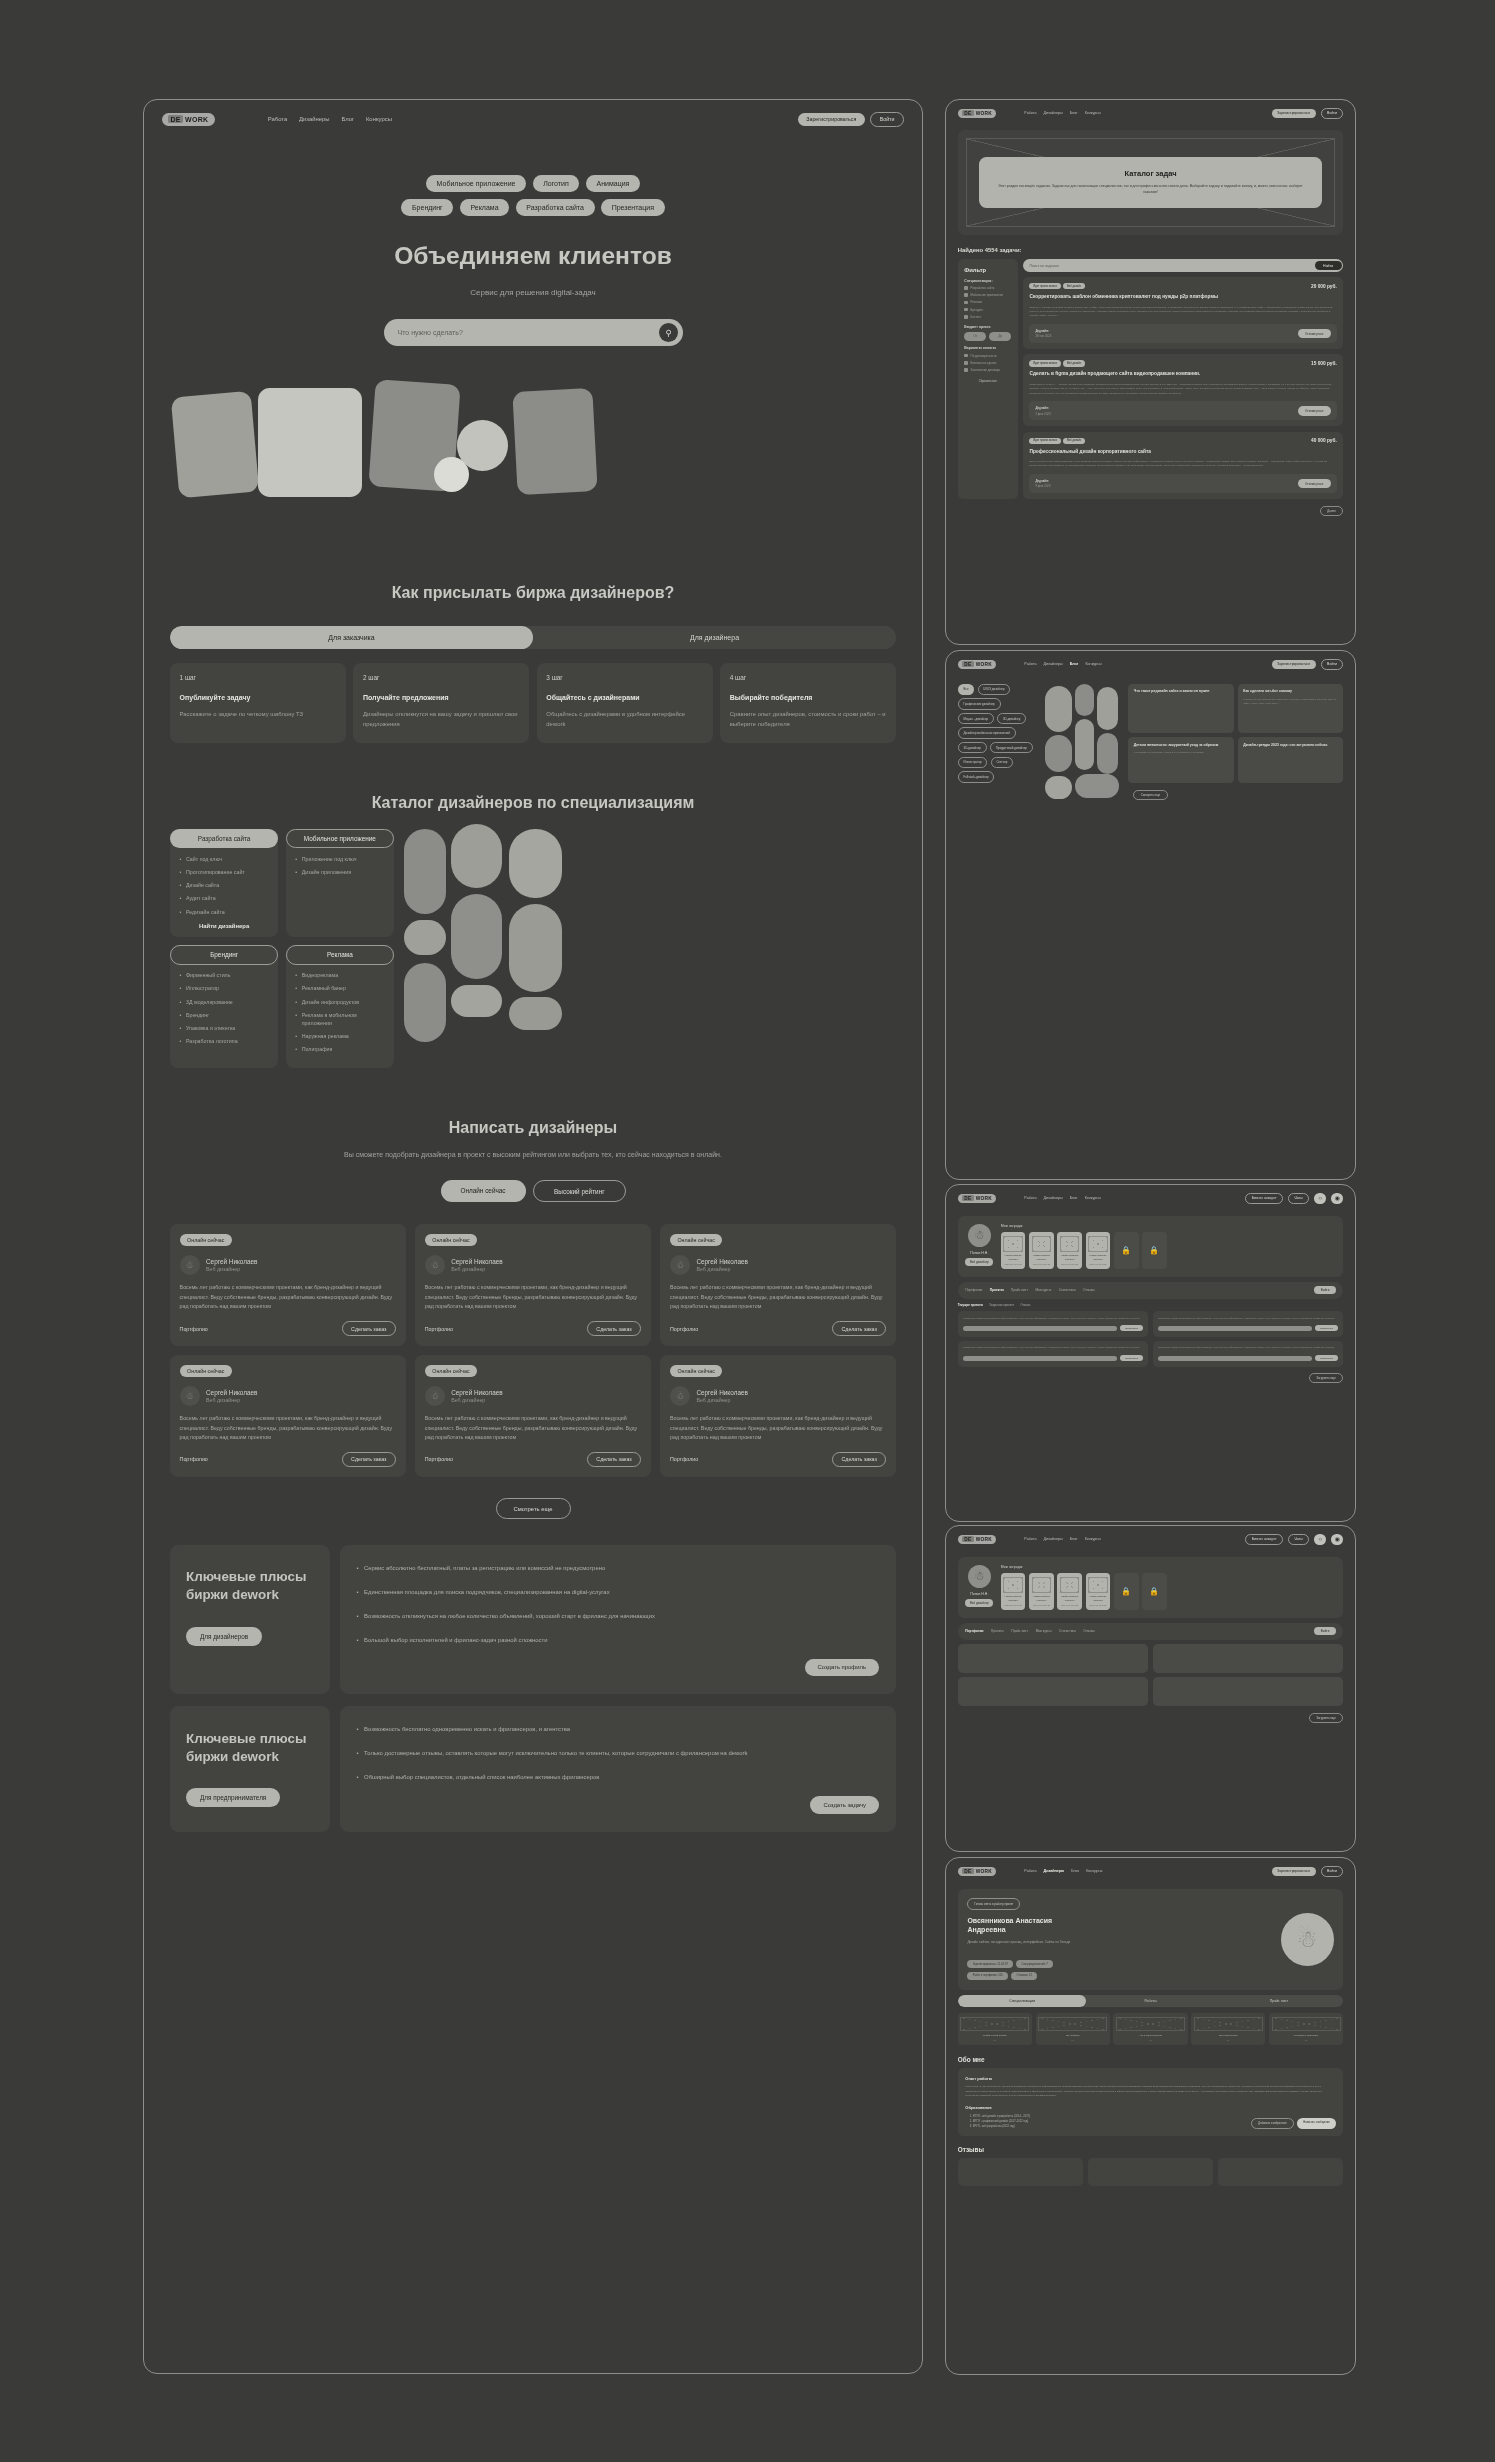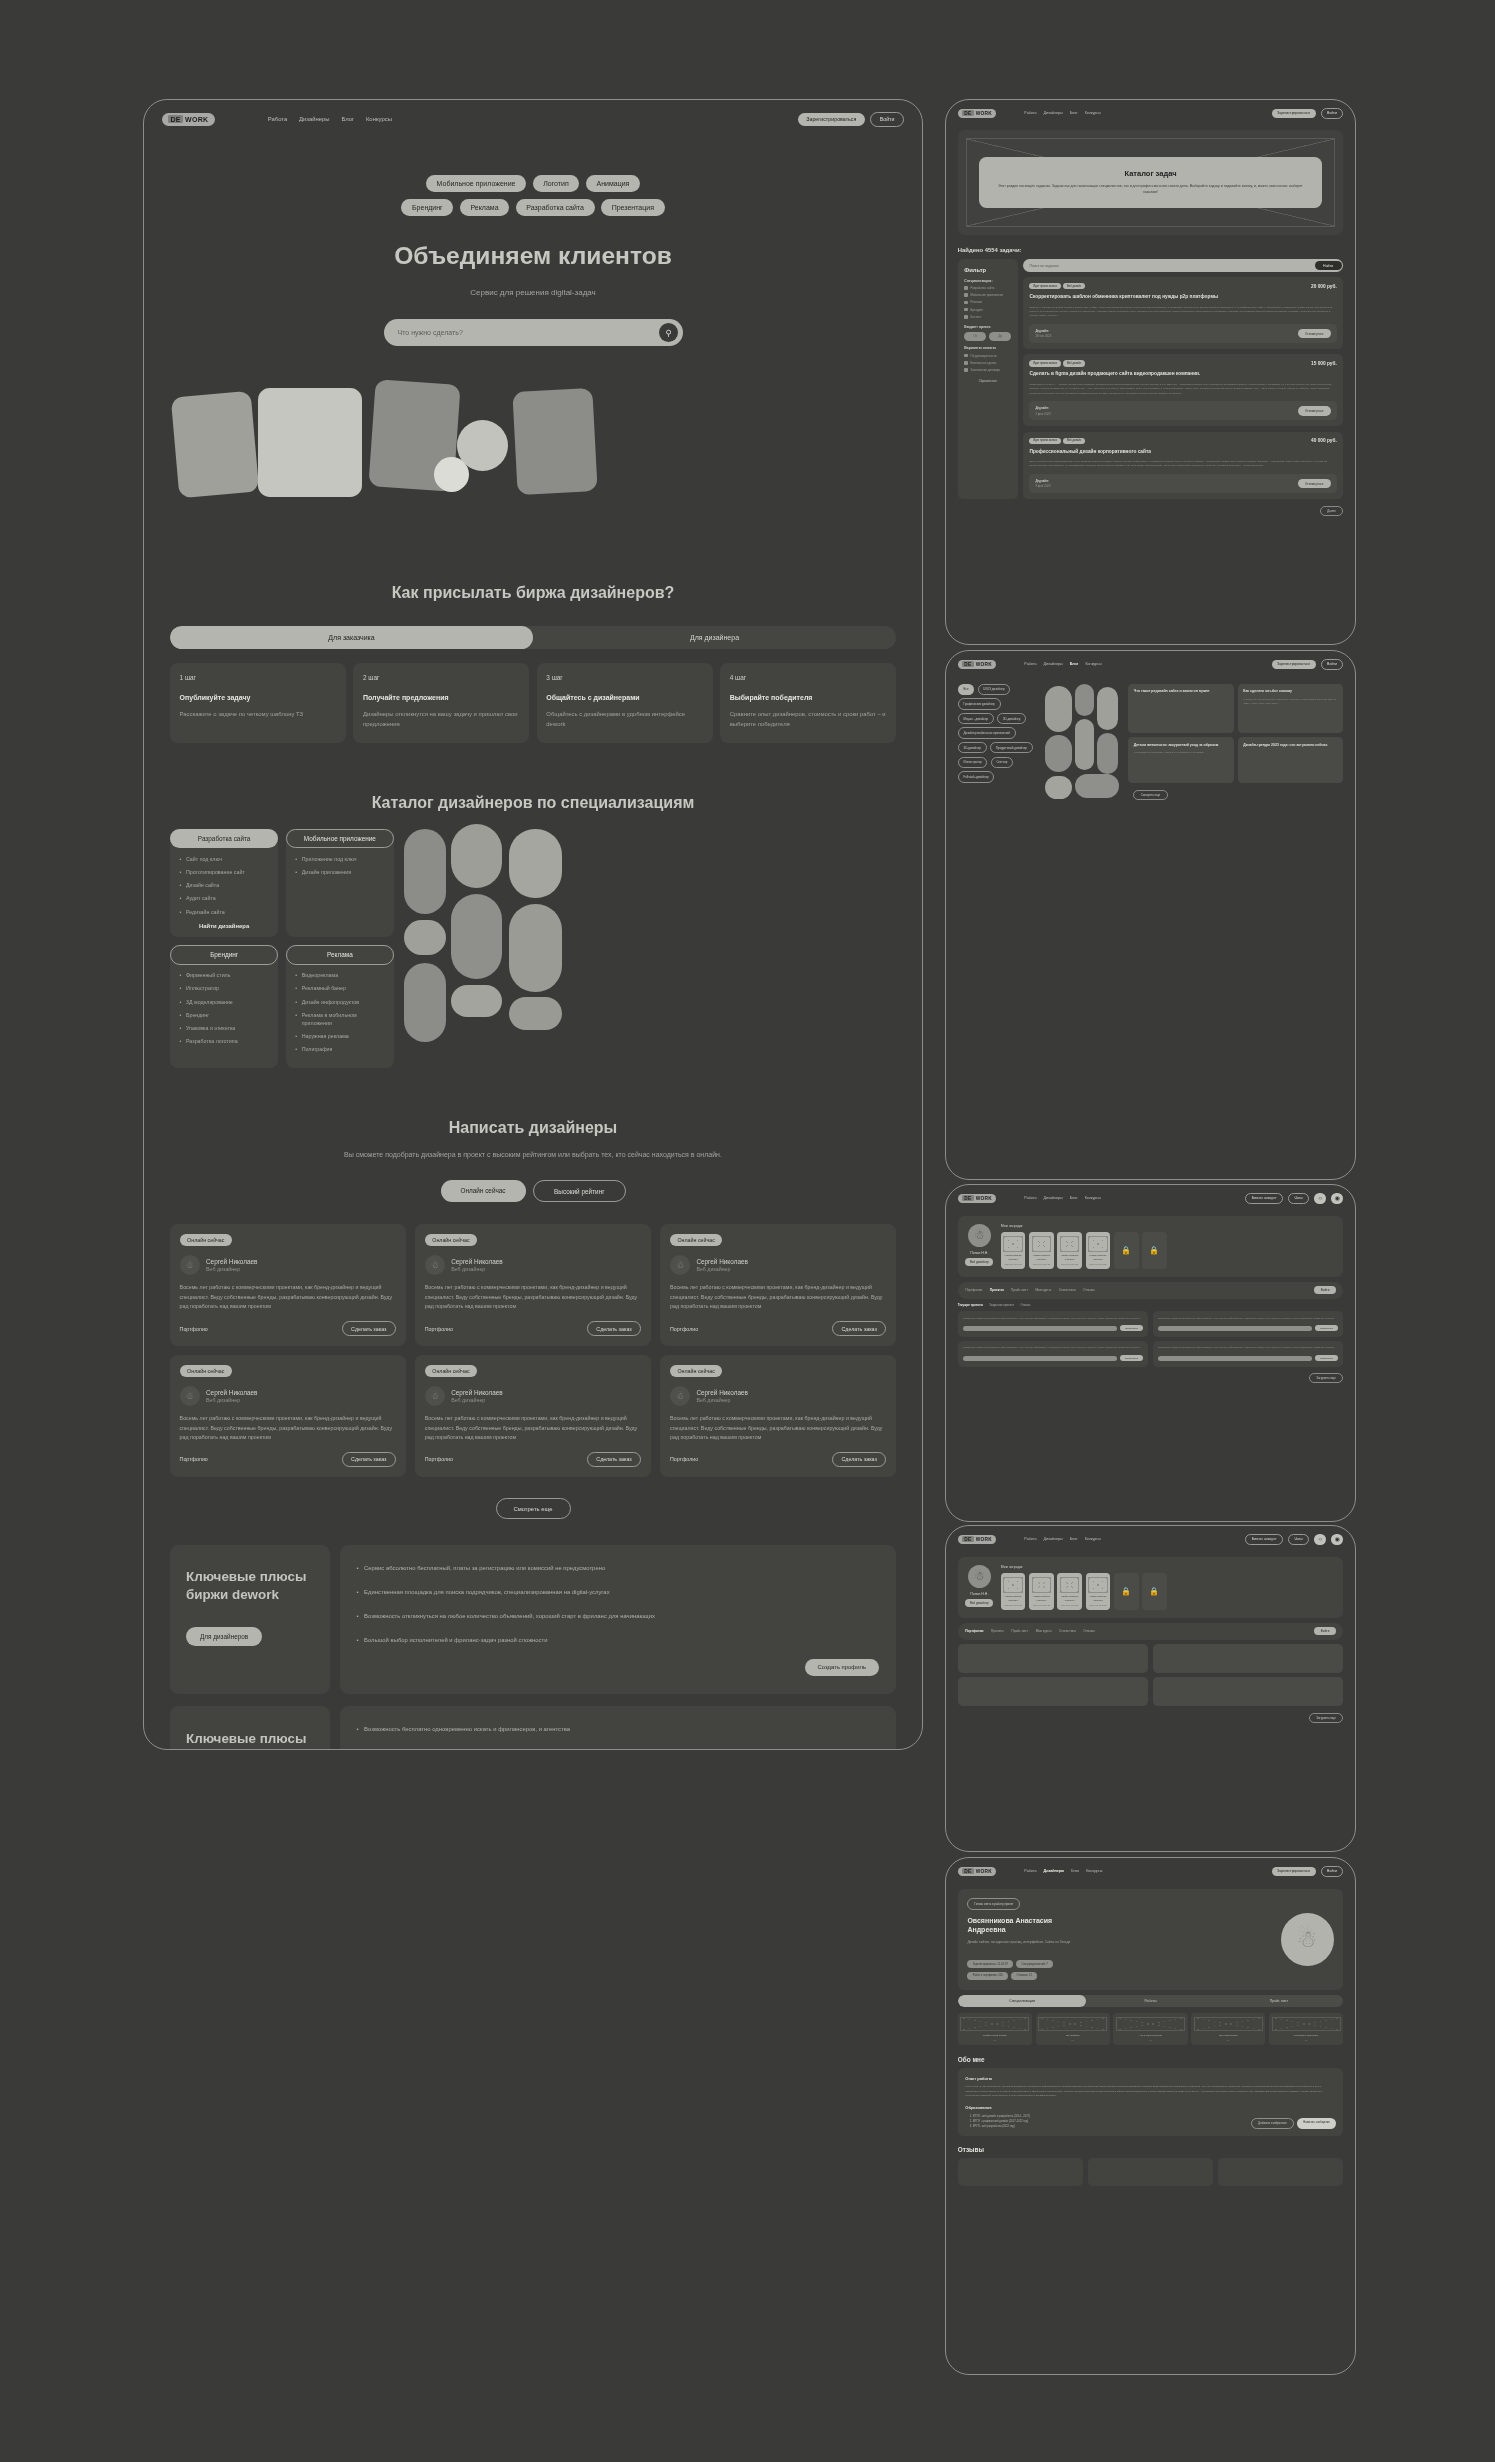--- a/index.html
+++ b/index.html
@@ -20,25 +20,25 @@
     font-size: 34px;
     font-weight: bold;
     letter-spacing: 0.5px;
     padding-top: 13px;
   }
 
   
   .frame {
     position: absolute;
     border: 1.1px solid #8e8e8a;
-    border-radius: 24px;
+    border-radius: 14px;
     background: #3a3a38;
     overflow: hidden;
   }
-  .frame-main { left: 143px; top: 99px; width: 780px; height: 1651px; }
+  .frame-main { left: 143px; top: 99px; width: 780px; height: 2275px; }
   .frame-r1 { left: 945px; top: 99px; width: 411px; height: 546px; }
   .frame-r2 { left: 945px; top: 650px; width: 411px; height: 530px; }
   .frame-r3 { left: 945px; top: 1184px; width: 411px; height: 338px; }
   .frame-r4 { left: 945px; top: 1525px; width: 411px; height: 327px; }
   .frame-r5 { left: 945px; top: 1857px; width: 411px; height: 518px; }
 
   
   .nav {
     display: flex; align-items: center;
     padding: 11.8px 18px;

